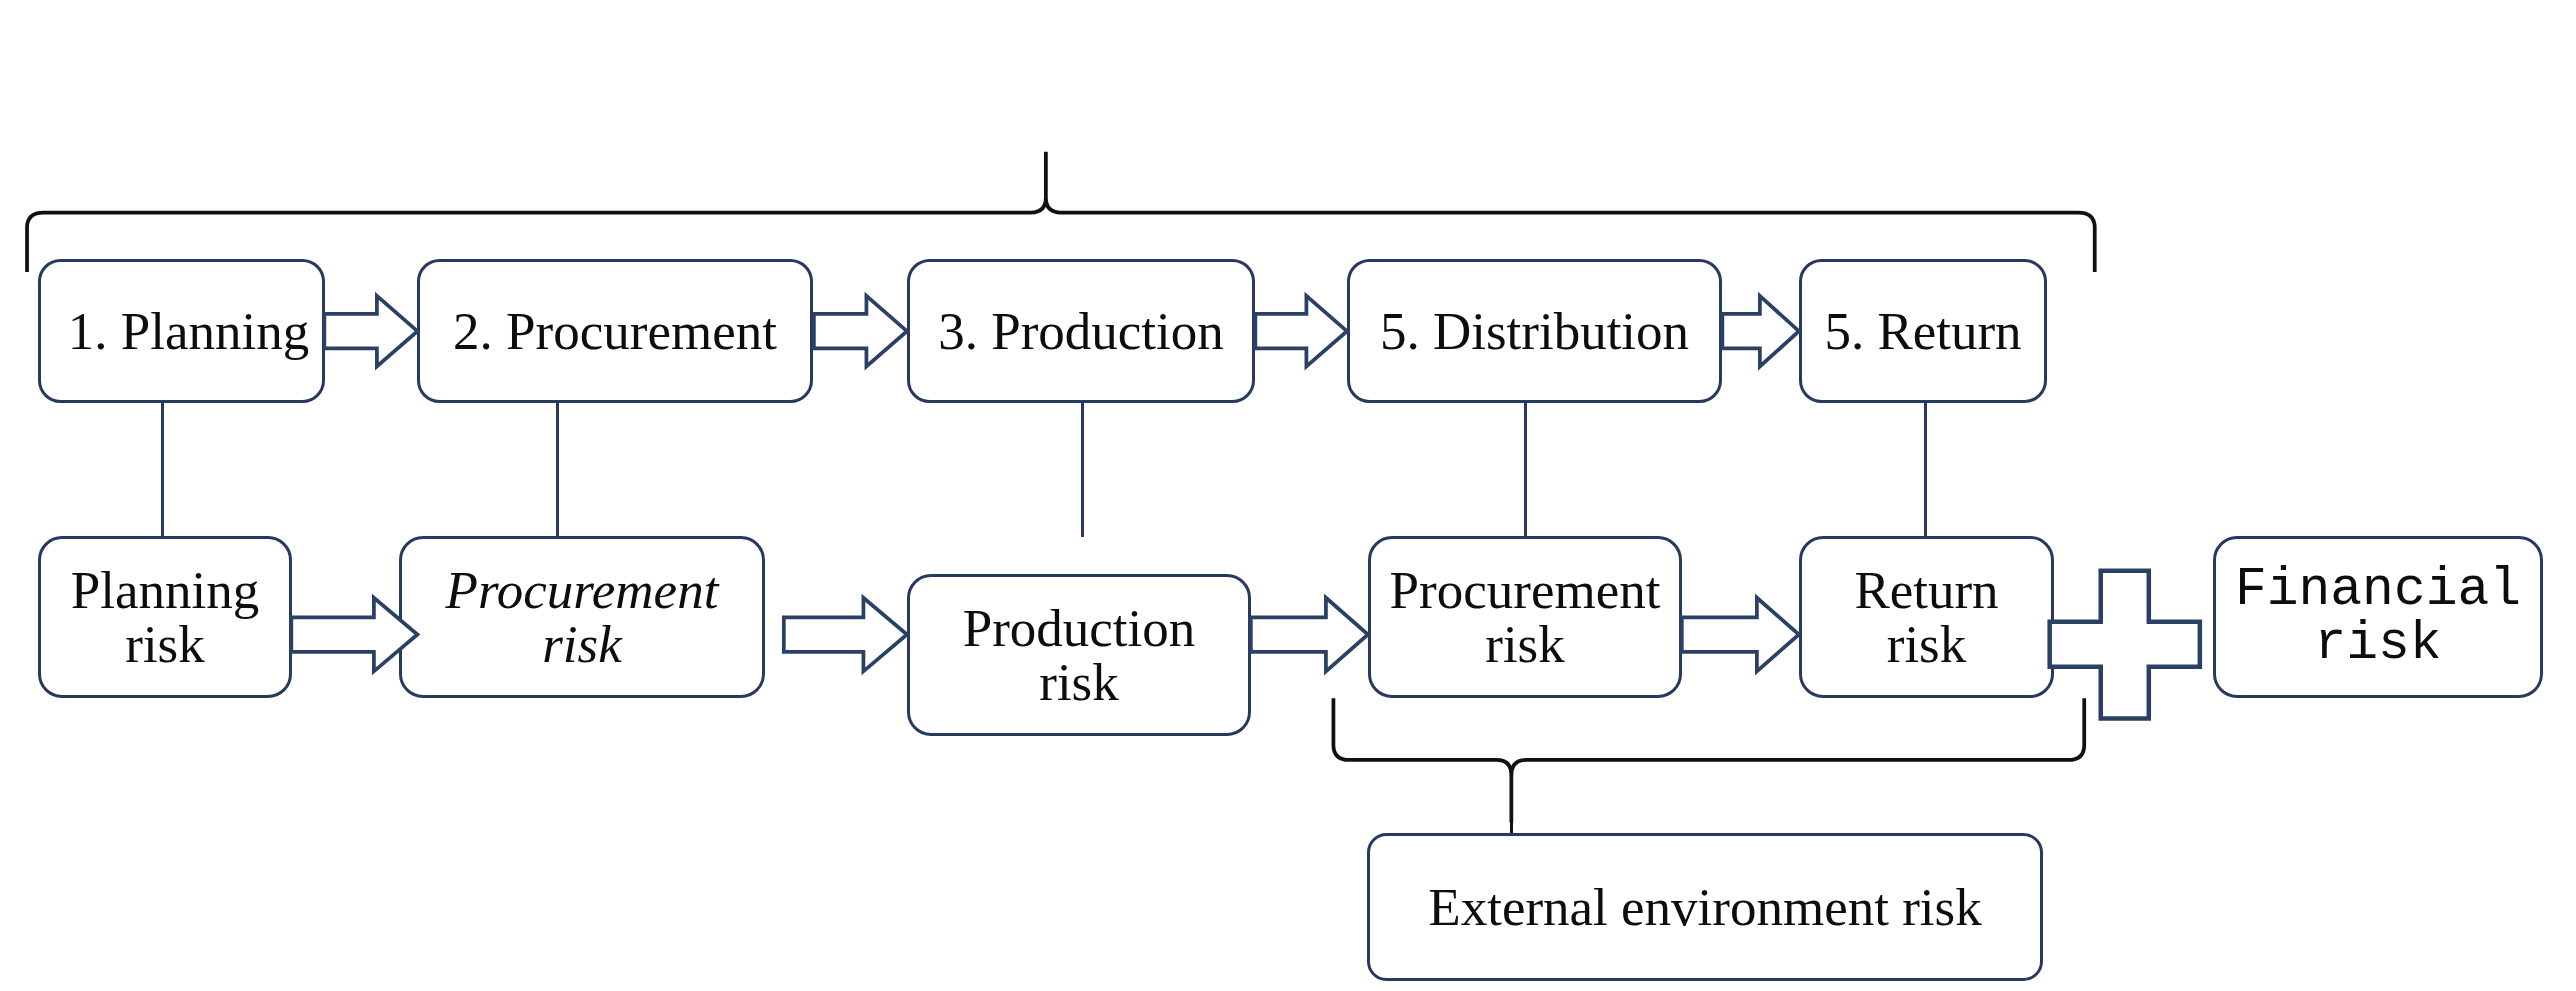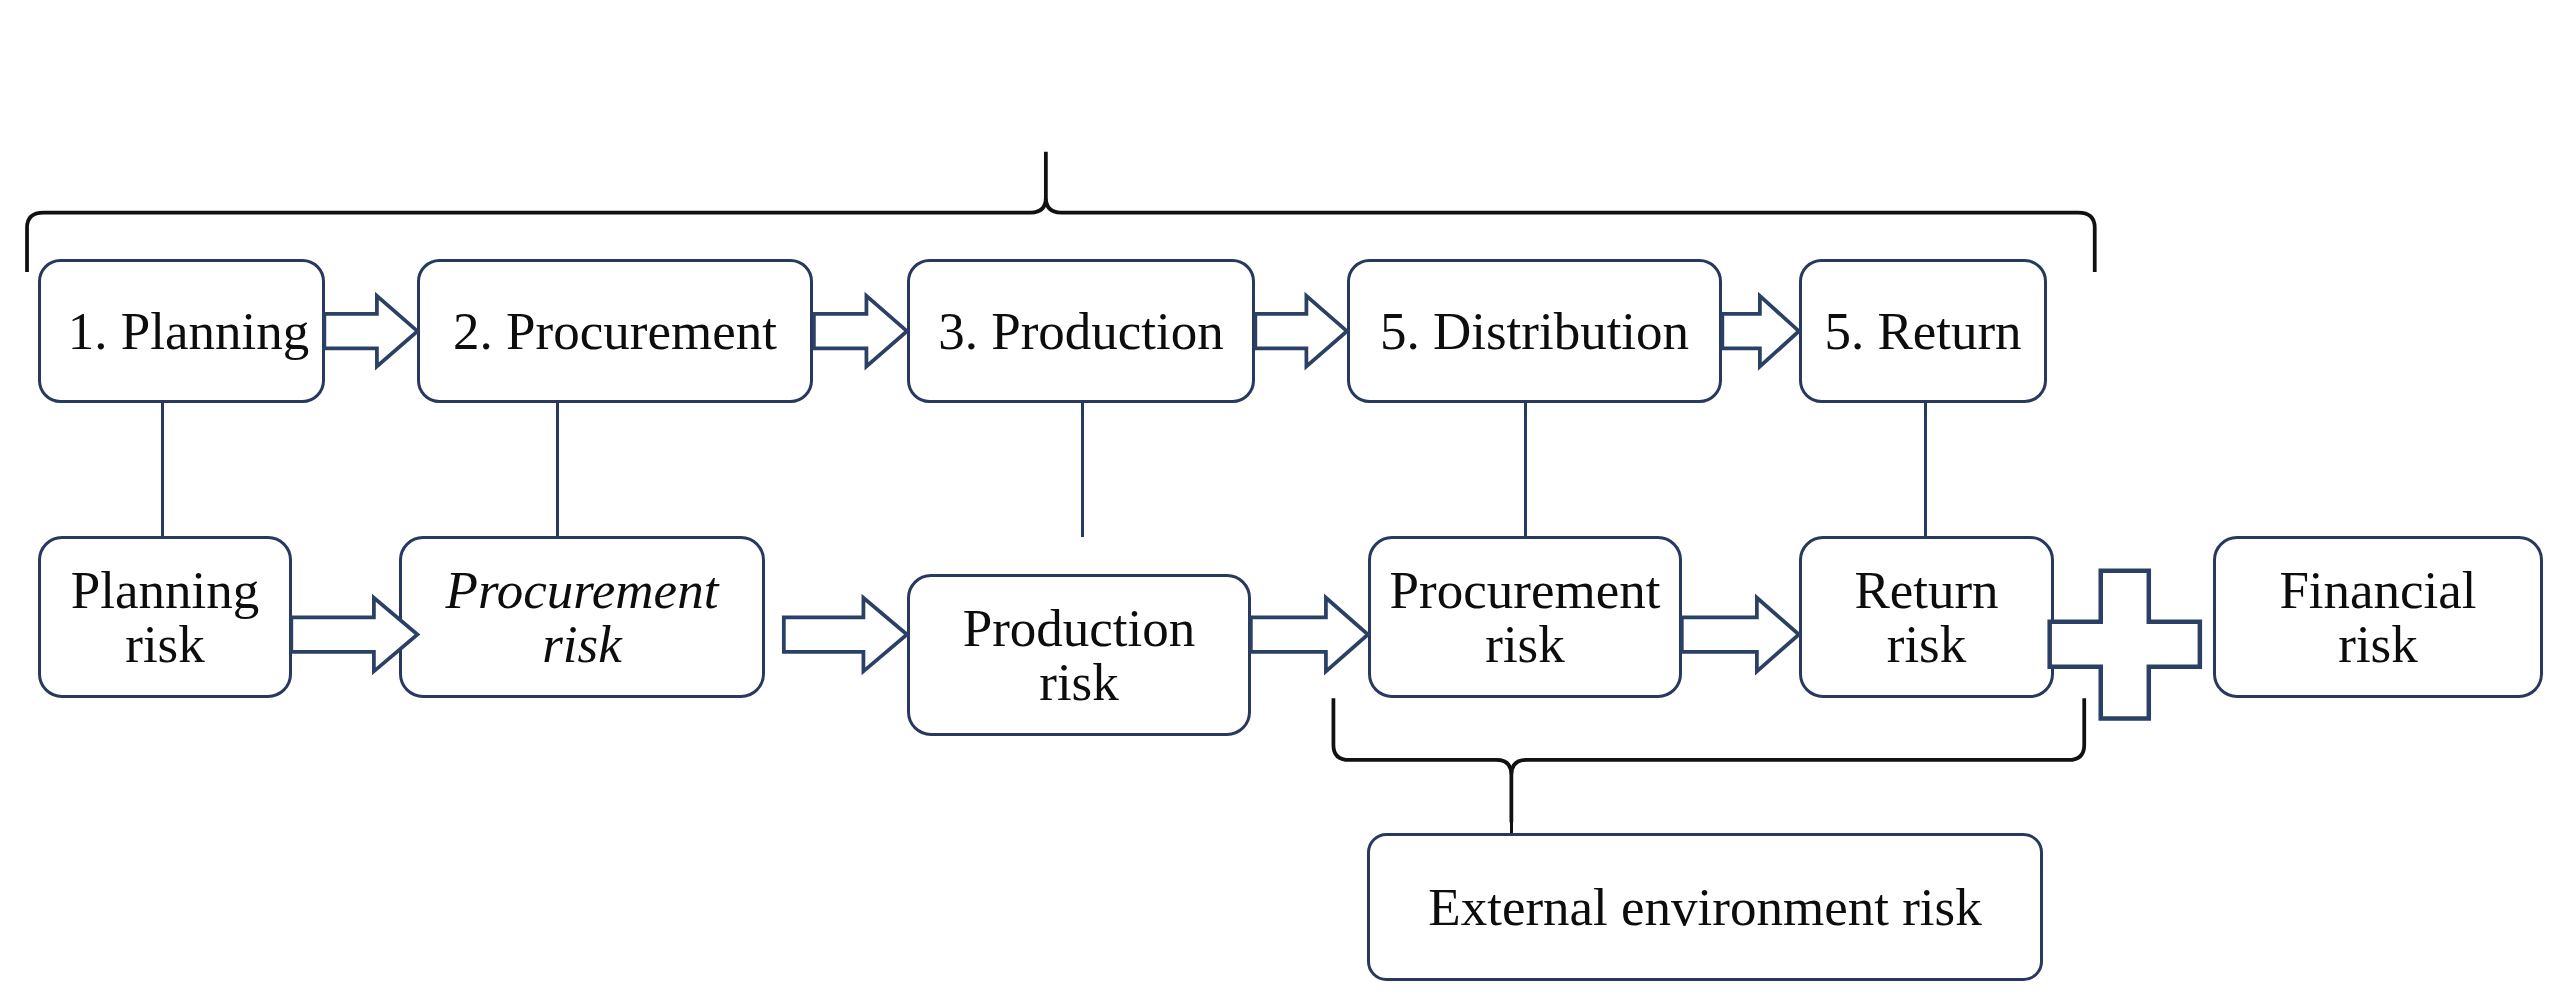--- a/index.html
+++ b/index.html
@@ -168,21 +168,21 @@
 risk</span>
   </div>
   <div class="node risk" style="left:1368px; width:314px;">
     <span class="txt">Procurement
 risk</span>
   </div>
   <div class="node risk" style="left:1799px; width:255px;">
     <span class="txt">Return
 risk</span>
   </div>
-  <div class="node risk" style="left:2213px; width:330px;">
+  <div class="node risk" style="left:2213px; width:330px;font-family:Liberation Mono, monospace;">
     <span class="txt">Financial
 risk</span>
   </div>
 
   <div class="node" id="ext-box">
     <span class="txt">External environment risk</span>
   </div>
 
   <div class="vline" style="left:161px;  top:402px; height:135px;"></div>
   <div class="vline" style="left:556px;  top:402px; height:135px;"></div>

